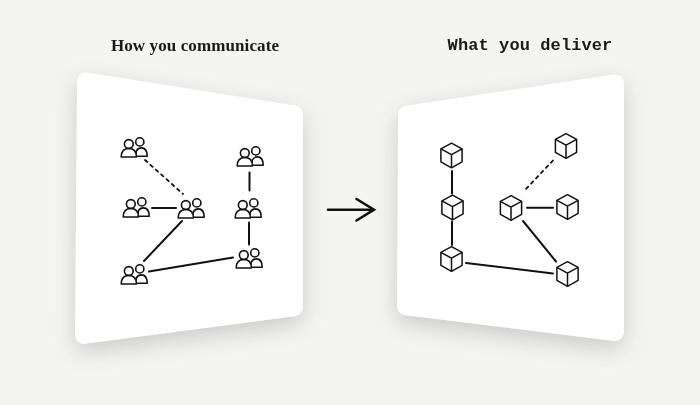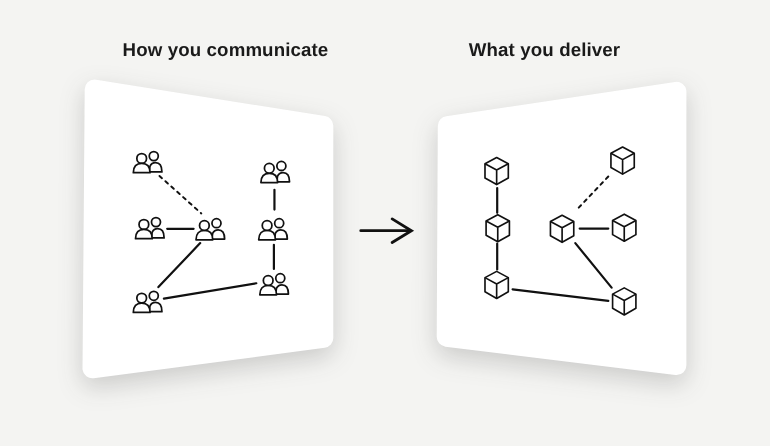--- a/index.html
+++ b/index.html
@@ -13,22 +13,22 @@
   .panel-title {
     position: absolute;
     top: 36px;
     width: 260px;
     text-align: center;
     font-size: 17px;
     font-weight: 700;
     color: #1a1a1a;
     letter-spacing: 0.1px;
   }
-  .panel-title.left  { left: 75px; }
-  .panel-title.right { left: 365px; }
+  .panel-title.left  { left: 65px; font-family: Liberation Serif, serif; }
+  .panel-title.right { left: 400px; font-family: Liberation Mono, monospace; }
   svg.canvas { position: absolute; left: 0; top: 0; }
   .card {
     fill: #ffffff;
     stroke: #ffffff;
     stroke-width: 18;
     stroke-linejoin: round;
     filter: drop-shadow(0px 8px 11px rgba(40, 40, 40, 0.20));
   }
   .edge {
     stroke: #111111;

